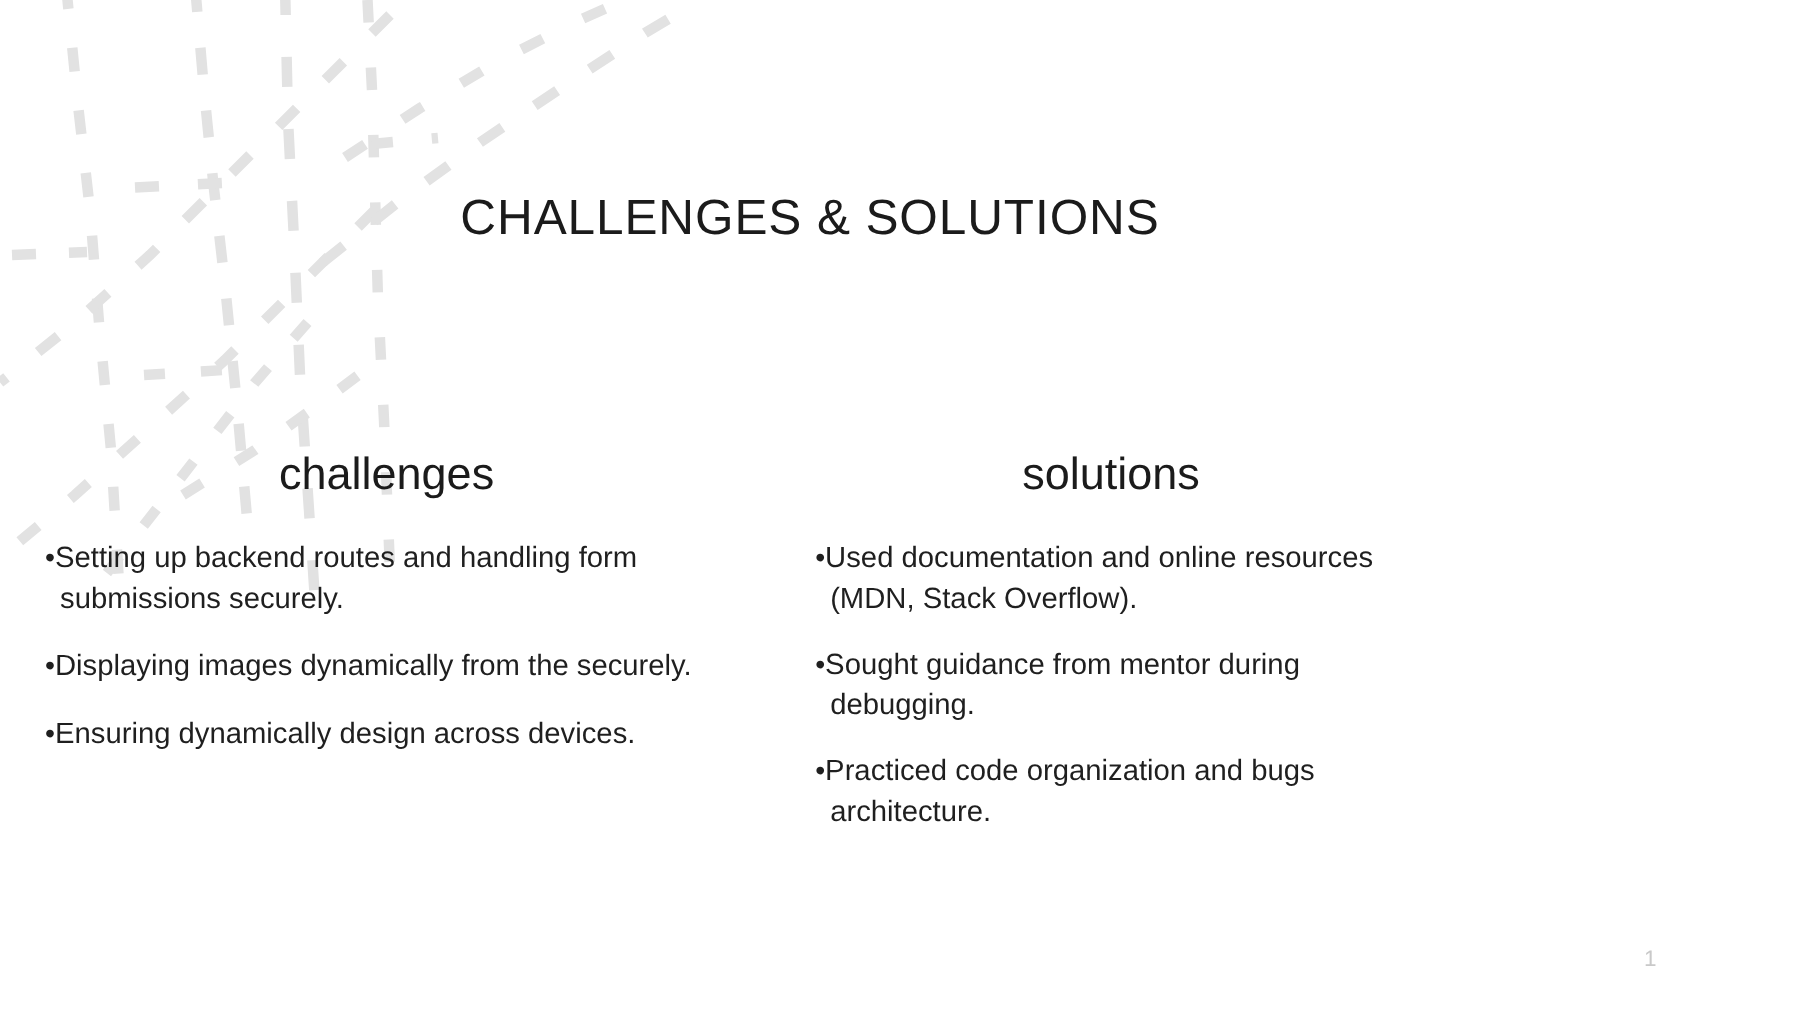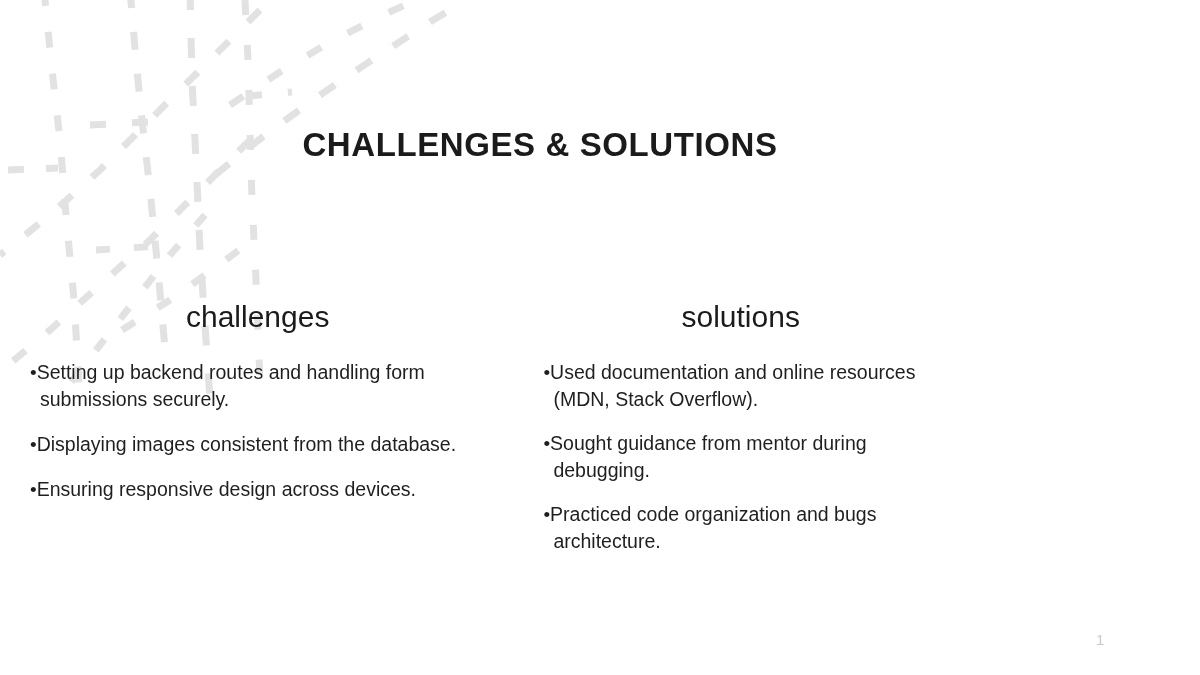--- a/index.html
+++ b/index.html
@@ -42,21 +42,21 @@
   }
 
   
   #slide-title {
     position: absolute;
     left: 0;
     top: 126px;
     width: 1080px;
     text-align: center;
     font-size: 33px;
-    font-weight: 700;
+    font-weight: 400;
     letter-spacing: 0.6px;
     color: #1b1b1b;
     z-index: 3;
     white-space: nowrap;
   }
 
   
   #columns {
     position: absolute;
     left: 0;
@@ -151,24 +151,24 @@
   <div id="columns">
 
     <div class="column left">
       <div class="column-heading">challenges</div>
 
       <ul class="bullets">
         <li>
           <span class="bullet-dot">•</span><span class="bullet-text">Setting up backend routes and handling form submissions securely.</span>
         </li>
         <li>
-          <span class="bullet-dot">•</span><span class="bullet-text">Displaying images consistent from the database.</span>
+          <span class="bullet-dot">•</span><span class="bullet-text">Displaying images dynamically from the securely.</span>
         </li>
         <li>
-          <span class="bullet-dot">•</span><span class="bullet-text">Ensuring responsive design across devices.</span>
+          <span class="bullet-dot">•</span><span class="bullet-text">Ensuring dynamically design across devices.</span>
         </li>
       </ul>
     </div>
 
     <div class="column right">
       <div class="column-heading">solutions</div>
 
       <ul class="bullets">
         <li>
           <span class="bullet-dot">•</span><span class="bullet-text">Used documentation and online resources (MDN, Stack Overflow).</span>

